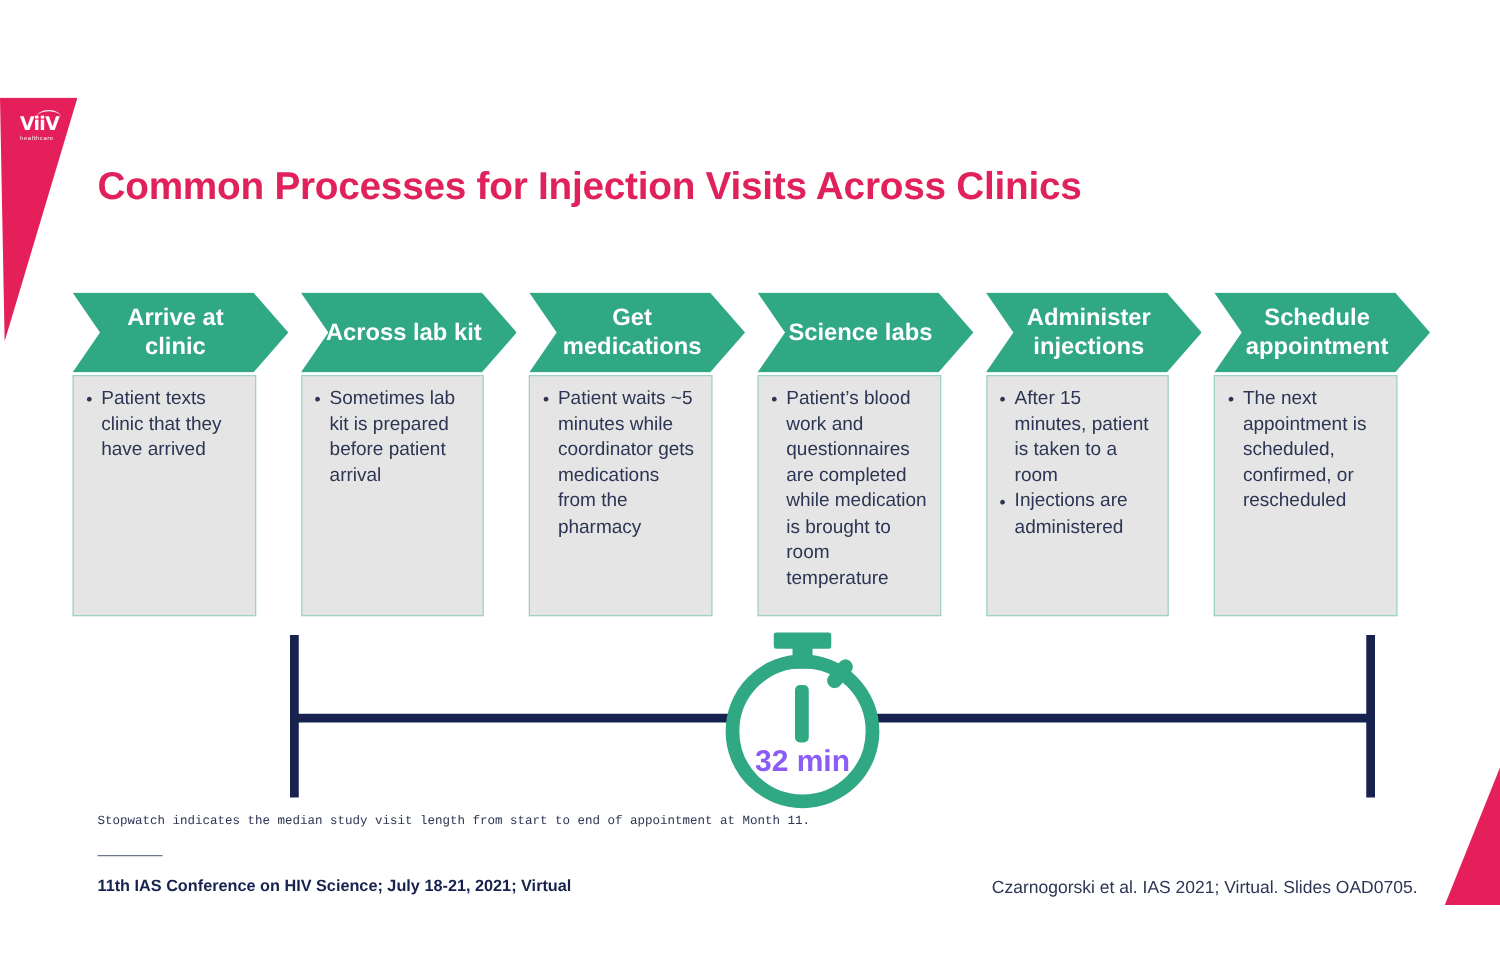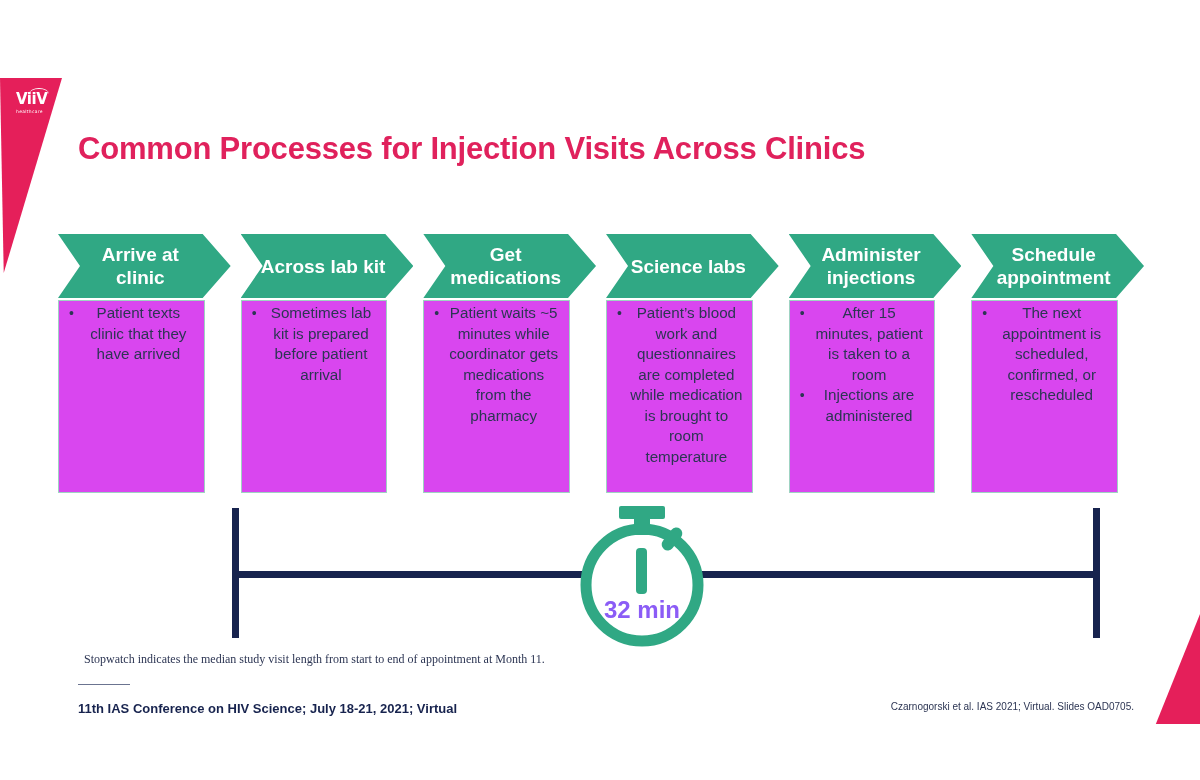--- a/index.html
+++ b/index.html
@@ -132,25 +132,24 @@
   .step:first-child .chevron {
     clip-path: polygon(0 0, calc(100% - 28px) 0, 100% 50%, calc(100% - 28px) 100%, 0 100%, 22px 50%);
     -webkit-clip-path: polygon(0 0, calc(100% - 28px) 0, 100% 50%, calc(100% - 28px) 100%, 0 100%, 22px 50%);
   }
   .chevron-label { display: block; }
 
   .body-box {
     margin-top: 2px;
     height: 193px;
     border: 1px solid #9ed3c2;
-    background: #d946ef;
+    background: #e5e5e5;
     box-sizing: border-box;
-    padding: 2px 8px 8px 10px;
+    padding: 8px 8px 8px 10px;
     margin-right: 30px;
-    text-align: center;
   }
   .bullets {
     margin: 0;
     padding: 0;
     list-style: none;
   }
   .bullets li {
     position: relative;
     padding-left: 12px;
     font-size: 15.2px;
@@ -210,25 +209,25 @@
     text-align: center;
     font-size: 24px;
     font-weight: bold;
     color: #8b5cf6;
     font-family: "Liberation Sans", sans-serif;
   }
 
   
   .footnote {
     position: absolute;
-    left: 84px;
+    left: 78px;
     top: 652px;
-    font-size: 12px;
+    font-size: 10px;
     color: #2c3553;
-    font-family: Liberation Serif, serif;
+    font-family: Liberation Mono, monospace;
   }
   .footer-rule {
     position: absolute;
     left: 78px;
     top: 684px;
     width: 52px;
     height: 1px;
     background: #6b7490;
   }
   .footer-left {
@@ -237,21 +236,21 @@
     top: 701px;
     font-size: 13px;
     font-weight: bold;
     color: #17234e;
     font-family: "Liberation Sans", sans-serif;
   }
   .footer-right {
     position: absolute;
     right: 66px;
     top: 701px;
-    font-size: 10px;
+    font-size: 14px;
     color: #2c3553;
     text-align: center;
     font-family: "Liberation Sans", sans-serif;
     margin-left: 16px;
   }
 </style>
 </head>
 <body>
 
 <div id="slide">

